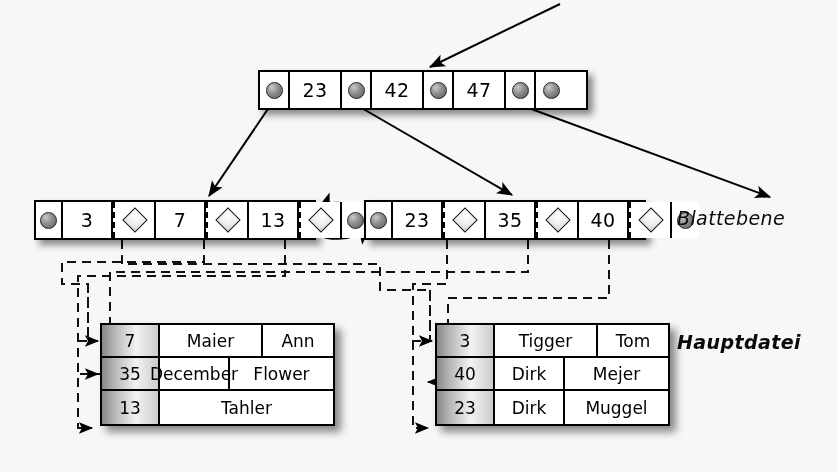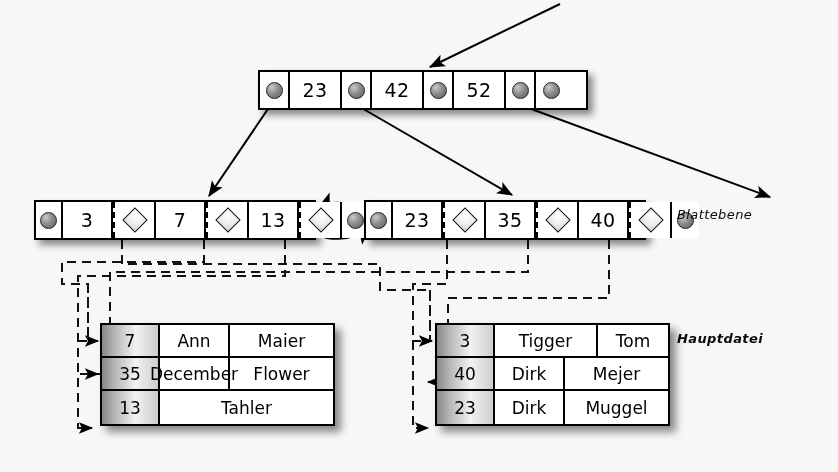--- a/index.html
+++ b/index.html
@@ -116,21 +116,21 @@
     width: 58px; flex: 0 0 58px;
     background: linear-gradient(to right, #878787 0%, #b5b5b5 22%, #f2f2f2 60%, #cdcdcd 100%);
   }
   .tcell.namecol { width: 70px; flex: 0 0 70px; }
   .tcell.surcol { flex: 1 1 auto; }
   
   .side-label {
     position: absolute;
     font-family: "DejaVu Sans", sans-serif;
     font-style: italic;
-    font-size: 13px;
+    font-size: 19px;
     color: #0a0a0a;
     letter-spacing: 0.4px;
     z-index: 6;
     white-space: nowrap;
   }
   #label-blattebene { left: 677px; top: 207px; }
   #label-hauptdatei { left: 677px; top: 331px; font-weight: bold; }
 </style>
 </head>
 <body>
@@ -185,21 +185,21 @@
       <span class="ptr-dot"></span>
     </div>
     <div class="cell key">23</div>
     <div class="cell ptr">
       <span class="ptr-dot"></span>
     </div>
     <div class="cell key">42</div>
     <div class="cell ptr">
       <span class="ptr-dot"></span>
     </div>
-    <div class="cell key">52</div>
+    <div class="cell key">47</div>
     <div class="cell ptr">
       <span class="ptr-dot"></span>
     </div>
     <div class="cell ptr">
       <span class="ptr-dot"></span>
     </div>
   </div>
 
   <div class="node leaf" id="leaf-left">
     <div class="cell ptr">
@@ -239,22 +239,22 @@
       <span class="diamond"></span>
     </div>
     <div class="cell ptr">
       <span class="ptr-dot"></span>
     </div>
   </div>
 
   <div class="table" id="table-left">
     <div class="trow">
       <div class="tcell idcol">7</div>
+      <div class="tcell surcol">Maier</div>
       <div class="tcell namecol">Ann</div>
-      <div class="tcell surcol">Maier</div>
     </div>
     <div class="trow">
       <div class="tcell idcol">35</div>
       <div class="tcell namecol">December</div>
       <div class="tcell surcol">Flower</div>
     </div>
     <div class="trow">
       <div class="tcell idcol">13</div>
       <div class="tcell surcol">Tahler</div>
     </div>

